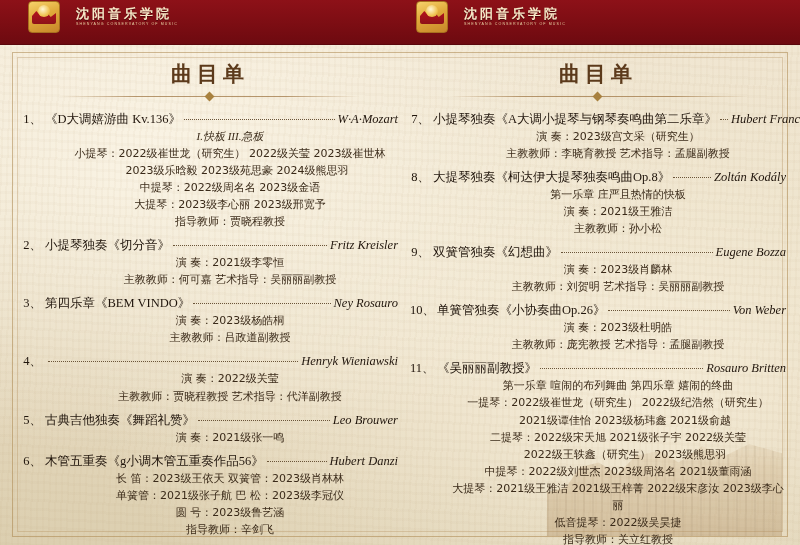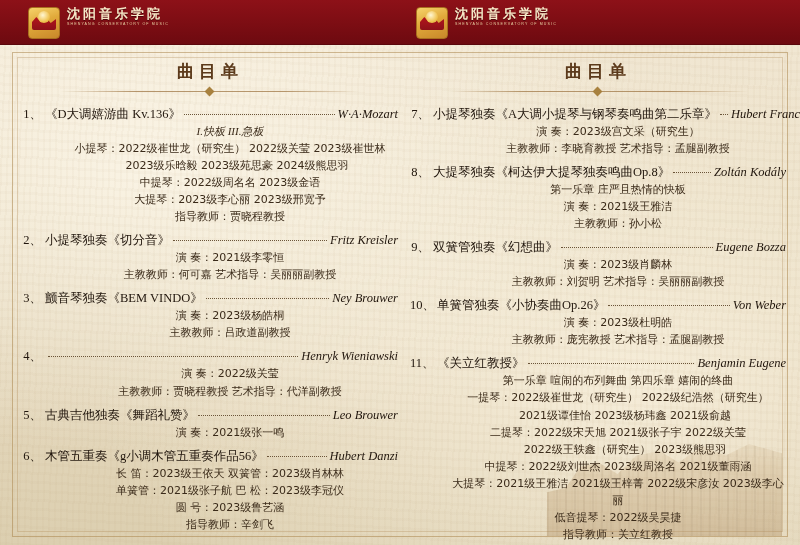--- a/index.html
+++ b/index.html
@@ -24,21 +24,21 @@
     pointer-events:none;
   }
   
   .banner{
     position:absolute;top:0;left:0;right:0;height:44px;
     background:linear-gradient(180deg,#8d1118 0%,#7c0d13 55%,#6d0a10 100%);
     border-bottom:1px solid #5a070c;
     z-index:5;
   }
   .banner .logo{
-    position:absolute;top:7px;display:flex;align-items:flex-start;gap:7px;
+    position:absolute;top:1px;display:flex;align-items:center;gap:16px;
   }
   .logo-left{left:28px;}
   .logo-right{left:416px;}
   .crest{
     width:30px;height:30px;border-radius:4px;
     background:linear-gradient(160deg,#f6d36b 0%,#e0a93a 45%,#c8872a 100%);
     position:relative;overflow:hidden;border:1px solid #a8701f;
   }
   .crest:before{
     content:"";position:absolute;left:3px;top:9px;width:24px;height:13px;
@@ -79,21 +79,21 @@
   }
   .bldg:after{
     content:"";position:absolute;inset:0;
     background:repeating-linear-gradient(90deg, rgba(120,90,55,0.18) 0 2px, rgba(0,0,0,0) 2px 9px);
   }
   .content{position:absolute;inset:0;z-index:3;}
   .col{position:absolute;top:60px;width:376px;}
   .col-left{left:22px;}
   .col-right{left:410px;}
   .col-title{
-    text-align:center;font-size:17px;color:#5c3a1b;letter-spacing:5px;
+    text-align:center;font-size:21px;color:#5c3a1b;letter-spacing:5px;
     font-weight:bold;margin-bottom:4px;
   }
   .title-rule{
     width:300px;height:9px;margin:2px auto 10px auto;position:relative;
   }
   .title-rule:before{
     content:"";position:absolute;left:0;right:0;top:4px;height:1px;
     background:linear-gradient(90deg,rgba(160,120,70,0) 0%,rgba(160,120,70,.75) 25%,rgba(160,120,70,.75) 75%,rgba(160,120,70,0) 100%);
   }
   .title-rule:after{
@@ -174,23 +174,23 @@
             <span class="composer">Fritz Kreisler</span>
           </div>
           <div class="sub">
             <span class="ind">演  奏：2021级李零恒</span>
             <span class="ind">主教教师：何可嘉   艺术指导：吴丽丽副教授</span>
           </div>
         </div>
         <div class="item">
           <div class="item-head">
             <span class="num">3、</span>
-            <span class="work">颤音琴独奏《BEM VINDO》</span>
-            <span class="dots"></span>
-            <span class="composer">Ney Brouwer</span>
+            <span class="work">第四乐章《BEM VINDO》</span>
+            <span class="dots"></span>
+            <span class="composer">Ney Rosauro</span>
           </div>
           <div class="sub">
             <span class="ind">演  奏：2023级杨皓桐</span>
             <span class="ind">主教教师：吕政道副教授</span>
           </div>
         </div>
         <div class="item">
           <div class="item-head">
             <span class="num">4、</span>
             <span class="dots"></span>
@@ -277,23 +277,23 @@
             <span class="composer">Von Weber</span>
           </div>
           <div class="sub">
             <span class="ind">演  奏：2023级杜明皓</span>
             <span class="ind">主教教师：庞宪教授   艺术指导：孟腿副教授</span>
           </div>
         </div>
         <div class="item">
           <div class="item-head">
             <span class="num num-wide">11、</span>
-            <span class="work">《关立红教授》</span>
-            <span class="dots"></span>
-            <span class="composer">Benjamin Eugene</span>
+            <span class="work">《吴丽丽副教授》</span>
+            <span class="dots"></span>
+            <span class="composer">Rosauro Britten</span>
           </div>
           <div class="sub">
             <span class="ind">第一乐章 喧闹的布列舞曲  第四乐章 嬉闹的终曲</span>
             <span class="ind">一提琴：2022级崔世龙（研究生）  2022级纪浩然（研究生）</span>
             <span class="ind2">2021级谭佳怡  2023级杨玮鑫  2021级俞越</span>
             <span class="ind">二提琴：2022级宋天旭  2021级张子宇  2022级关莹</span>
             <span class="ind2">2022级王轶鑫（研究生）  2023级熊思羽</span>
             <span class="ind">中提琴：2022级刘世杰  2023级周洛名  2021级董雨涵</span>
             <span class="ind">大提琴：2021级王雅洁  2021级王梓菁  2022级宋彦汝  2023级李心丽</span>
             <span class="ind">低音提琴：2022级吴昊捷</span>

